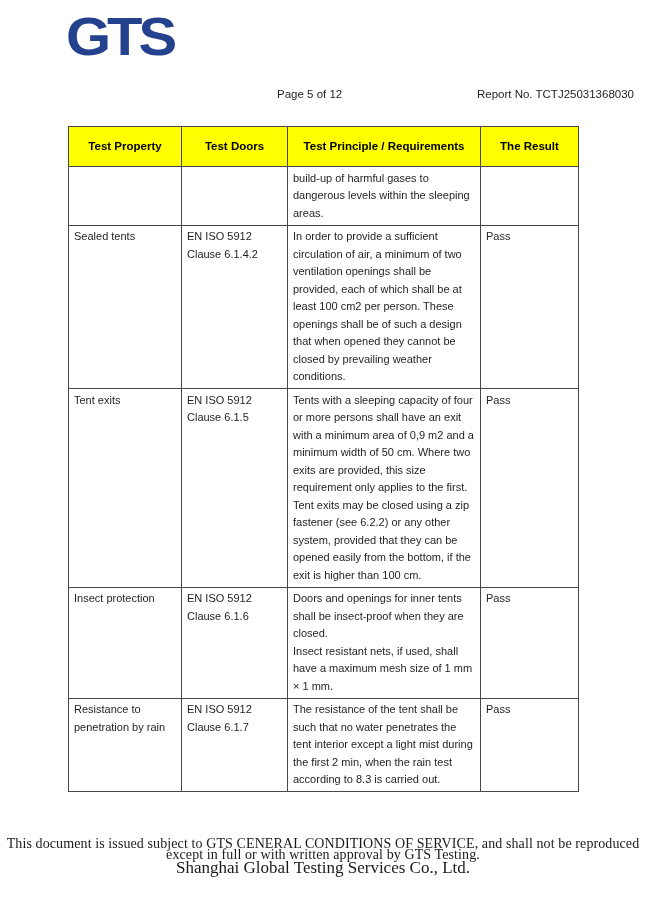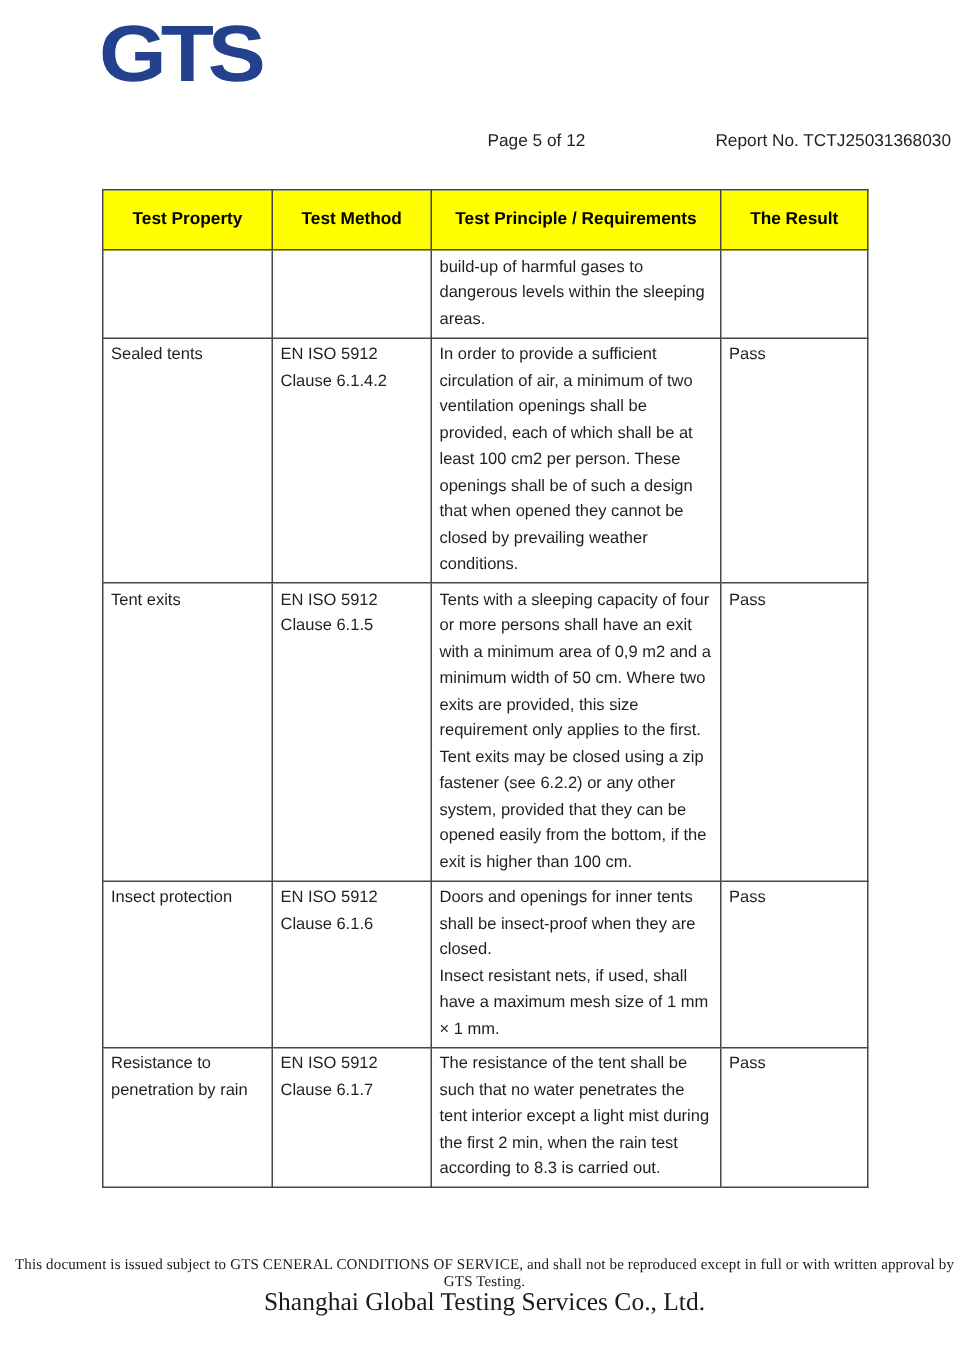--- a/index.html
+++ b/index.html
@@ -30,21 +30,21 @@
     transform-origin: top left;
     user-select: none;
   }
   
   .header-line {
     position: absolute;
     top: 88px; left: 0; width: 640px;
     font-size: 11.5px;
     color: #1f1f1f;
   }
-  .page-num { position: absolute; left: 277px; top: 0; margin-left: 48px; }
+  .page-num { position: absolute; left: 277px; top: 0; }
   .report-num { position: absolute; right: 6px; top: 0; }
   
   table.report-table {
     position: absolute;
     left: 68px; top: 126px;
     width: 510px;
     border-collapse: collapse;
     table-layout: fixed;
     font-size: 11px;
   }
@@ -74,21 +74,21 @@
   
   .footer {
     position: absolute;
     left: 0; width: 646px;
     top: 838px;
     text-align: center;
     font-family: "Liberation Serif", serif;
     color: #1a1a1a;
   }
   .footer .disclaimer {
-    font-size: 10px;
+    font-size: 14px;
     line-height: 11px;
     letter-spacing: 0.1px;
   }
   .footer .company {
     font-size: 17px;
     line-height: 16px;
   }
 </style>
 </head>
 <body>
@@ -105,21 +105,21 @@
   <table class="report-table">
     <colgroup>
       <col class="c1">
         <col class="c2">
         <col class="c3">
         <col class="c4">
     </colgroup>
     <thead>
       <tr>
         <th>Test Property</th>
-        <th>Test Method</th>
+        <th>Test Doors</th>
         <th>Test Principle / Requirements</th>
         <th>The Result</th>
       </tr>
     </thead>
     <tbody>
       <tr>
         <td class="property"></td>
         <td class="method"></td>
         <td class="principle">build-up of harmful gases to dangerous levels within the sleeping areas.</td>
         <td class="result"></td>

